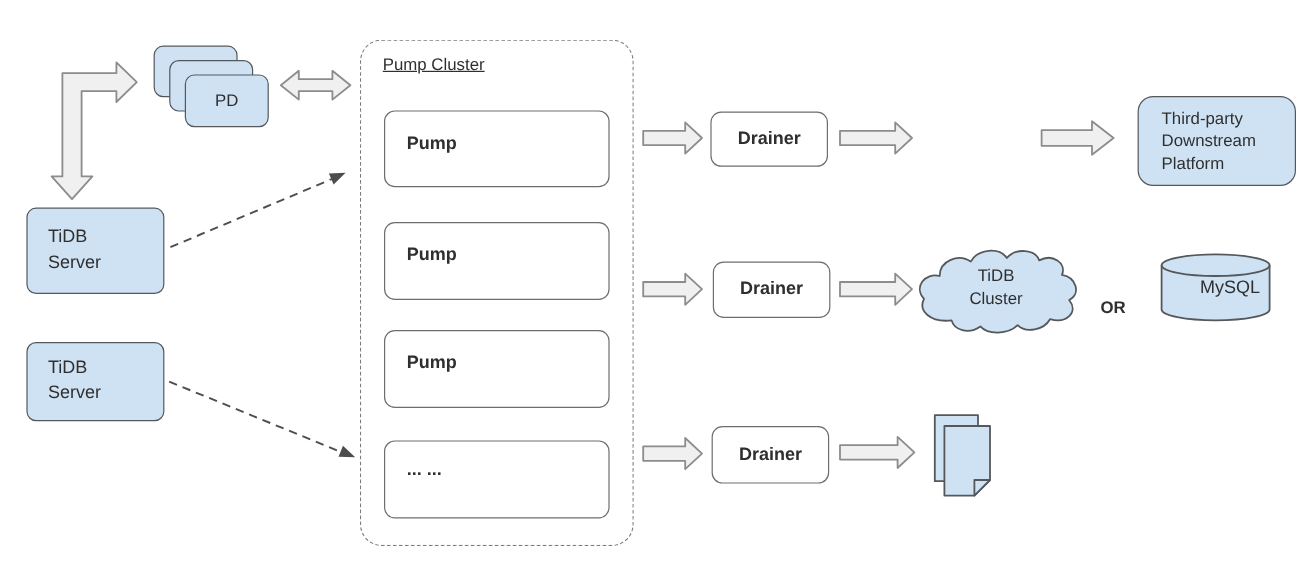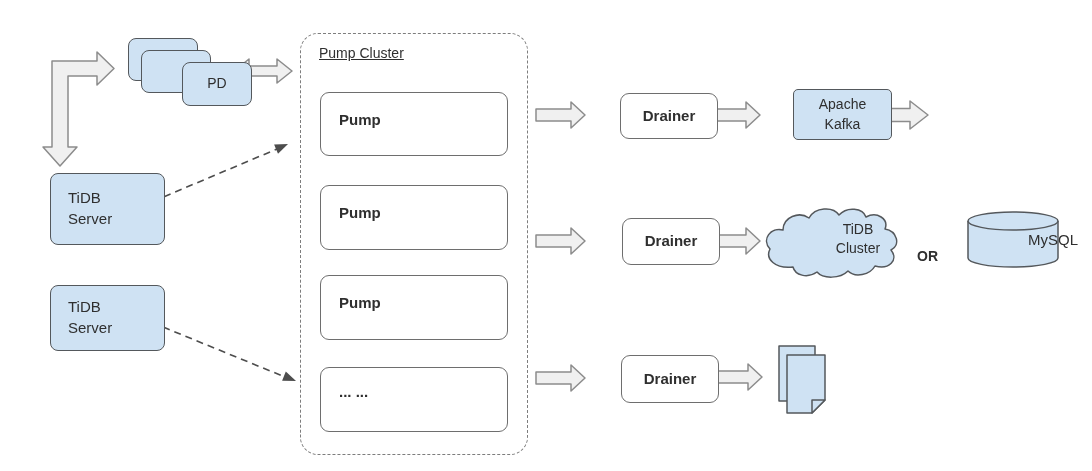--- a/index.html
+++ b/index.html
@@ -20,21 +20,21 @@
     background:var(--plain_fill,#ffffff);
     border:1.6px solid var(--plain_border,#6e6e6e);
     border-radius:9px;
     font-weight:bold;
   }
   .container-dashed{
     border:1.6px dashed var(--container_border,#7d7d7d);
     border-radius:18px;background:transparent;
   }
   .lbl{white-space:pre-line;line-height:1.38;}
-  .v-center{display:flex;align-items:center;margin-left:28px;}
+  .v-center{display:flex;align-items:center;}
   .h-center{justify-content:center;text-align:center;}
   .fs15{font-size:15px;}
   .fs14{font-size:14px;}
 
   
   .arrow-shape{fill:var(--arrow_fill,#f0f0f0);stroke:var(--arrow_border,#8c8c8c);stroke-width:1.5;stroke-linejoin:round;}
   .blue-shape{fill:var(--node_fill,#cfe2f3);stroke:var(--node_border,#54585c);stroke-width:1.5;stroke-linejoin:round;}
   .dashed-line{stroke:var(--dashed_line,#4d4d4d);stroke-width:1.6;stroke-dasharray:7 5;fill:none;}
   .dash-head{fill:var(--dashed_line,#4d4d4d);stroke:none;}
 </style>
@@ -141,23 +141,24 @@
   <div class="abs plain-node v-center h-center fs15" style="left:592px;top:93px;width:98px;height:46px;">
     <span class="lbl">Drainer</span>
   </div>
   <div class="abs plain-node v-center h-center fs15" style="left:594px;top:218px;width:98px;height:47px;">
     <span class="lbl">Drainer</span>
   </div>
   <div class="abs plain-node v-center h-center fs15" style="left:593px;top:355px;width:98px;height:48px;">
     <span class="lbl">Drainer</span>
   </div>
 
-  <div class="abs blue-node v-center h-center fs14" style="left:765px;top:89px;width:99px;height:51px;border-radius:5px;">
-    <span class="lbl">Apache
-Kafka</span>
+  <div class="abs blue-node v-center fs14" style="left:948px;top:80px;width:132px;height:75px;border-radius:13px;padding-left:19px;">
+    <span class="lbl">Third-party
+Downstream
+Platform</span>
   </div>
 
   <div class="abs v-center h-center fs14" style="left:776px;top:213px;width:108px;height:52px;">
     <span class="lbl">TiDB
 Cluster</span>
   </div>
   <div class="abs fs14" style="left:917px;top:248px;font-weight:bold;">OR</div>
   <div class="abs v-center h-center fs15" style="left:968px;top:229px;width:90px;height:22px;padding-left:24px;">
     <span class="lbl">MySQL</span>
   </div>

